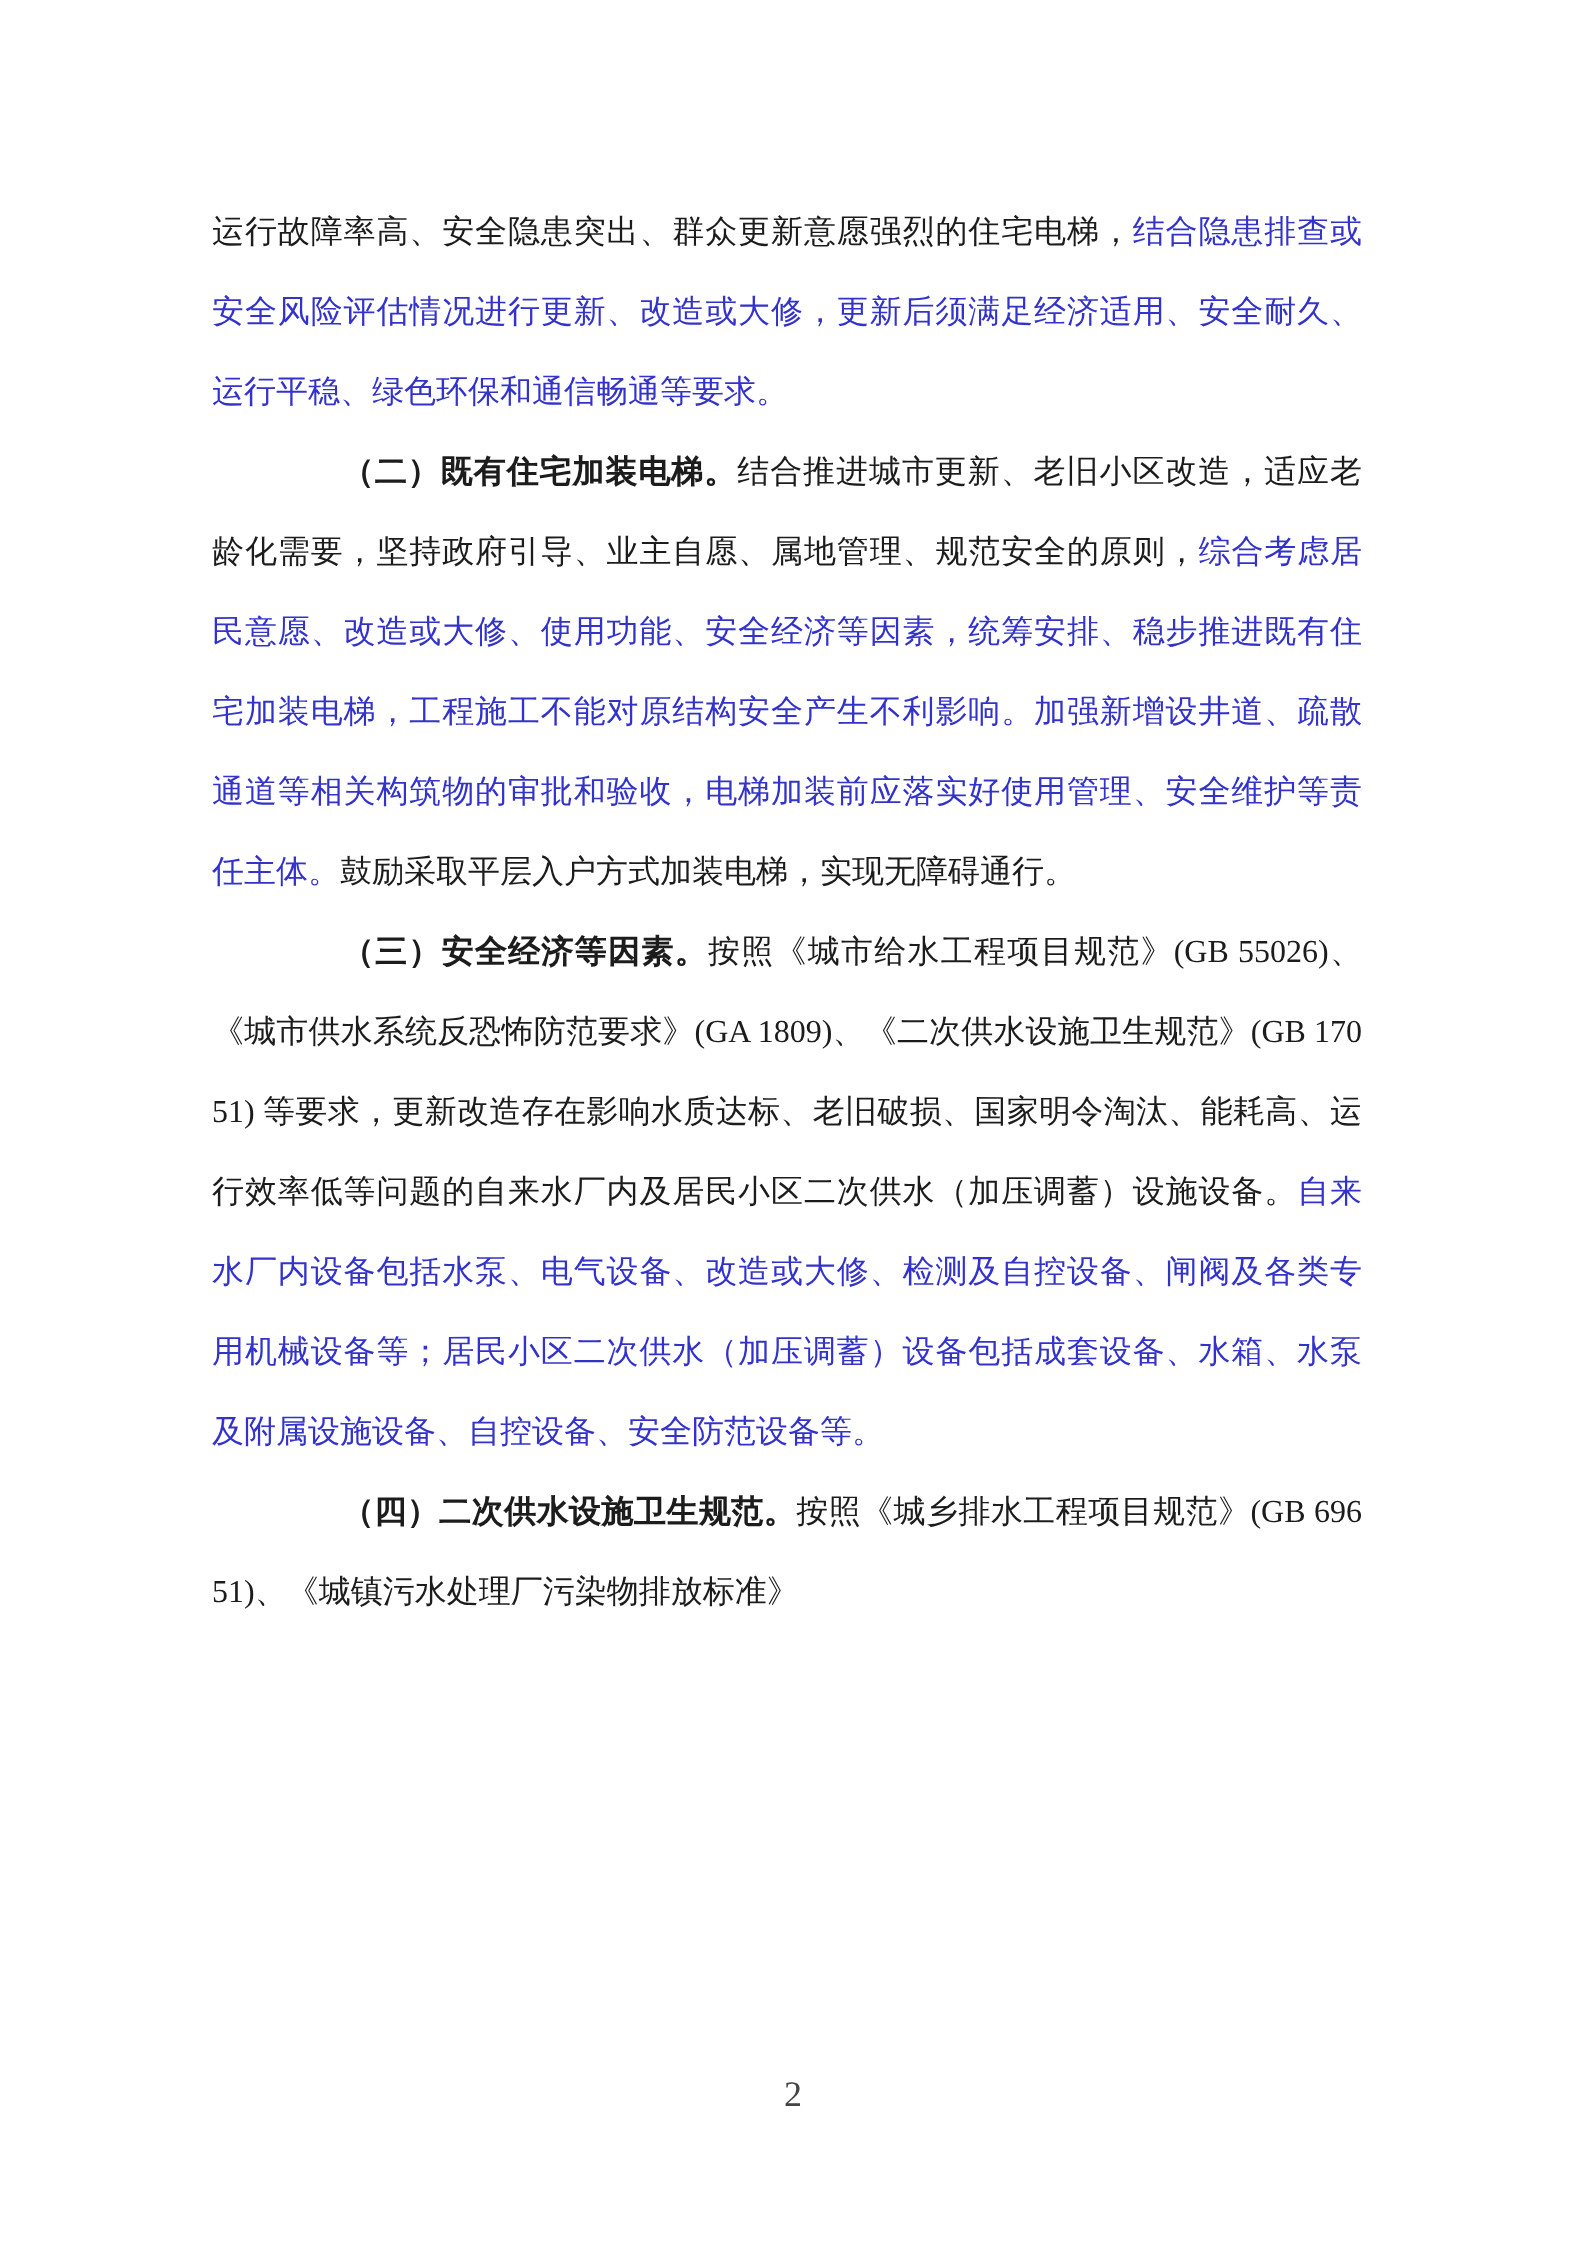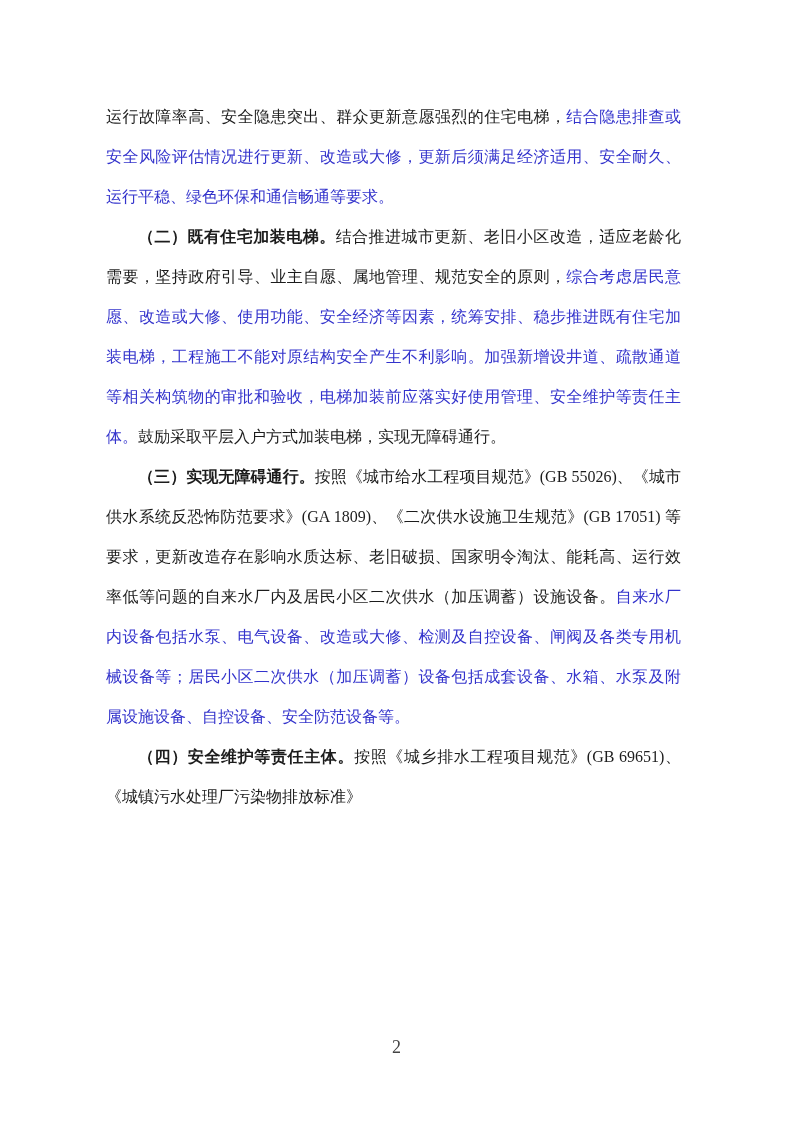--- a/index.html
+++ b/index.html
@@ -29,38 +29,38 @@
     margin: 0;
     padding: 0;
     text-align: justify;
     text-justify: inter-ideograph;
     word-break: break-all;
   }
   p.para.indent {
     text-indent: 2em;
   }
   .run.black { color: #1c1c1c; font-weight: normal; }
-  .run.black-bold { color: #1c1c1c; font-weight: bold; }
+  .run.black-bold { color: #1c1c1c; font-weight: bold; margin-left: 33px; }
   .run.blue { color: #3333cc; font-weight: normal; }
   .page-number {
     position: absolute;
     top: 1036px;
     left: 0;
     width: 100%;
     text-align: center;
     font-size: 18px;
     line-height: 22px;
     color: #444444;
     font-family: "Liberation Serif", "DejaVu Serif", serif;
   }
 </style>
 </head>
 <body>
 
 <div class="page">
   <div class="doc-body" id="doc-body">
       <p class="para"><span class="run black">运行故障率高、安全隐患突出、群众更新意愿强烈的住宅电梯，</span><span class="run blue">结合隐患排查或安全风险评估情况进行更新、改造或大修，更新后须满足经济适用、安全耐久、运行平稳、绿色环保和通信畅通等要求。</span></p>
       <p class="para indent"><span class="run black-bold">（二）既有住宅加装电梯。</span><span class="run black">结合推进城市更新、老旧小区改造，适应老龄化需要，坚持政府引导、业主自愿、属地管理、规范安全的原则，</span><span class="run blue">综合考虑居民意愿、改造或大修、使用功能、安全经济等因素，统筹安排、稳步推进既有住宅加装电梯，工程施工不能对原结构安全产生不利影响。加强新增设井道、疏散通道等相关构筑物的审批和验收，电梯加装前应落实好使用管理、安全维护等责任主体。</span><span class="run black">鼓励采取平层入户方式加装电梯，实现无障碍通行。</span></p>
-      <p class="para indent"><span class="run black-bold">（三）实现无障碍通行。</span><span class="run black">按照《城市给水工程项目规范》(GB 55026)、《城市供水系统反恐怖防范要求》(GA 1809)、《二次供水设施卫生规范》(GB 17051) 等要求，更新改造存在影响水质达标、老旧破损、国家明令淘汰、能耗高、运行效率低等问题的自来水厂内及居民小区二次供水（加压调蓄）设施设备。</span><span class="run blue">自来水厂内设备包括水泵、电气设备、改造或大修、检测及自控设备、闸阀及各类专用机械设备等；居民小区二次供水（加压调蓄）设备包括成套设备、水箱、水泵及附属设施设备、自控设备、安全防范设备等。</span></p>
-      <p class="para indent"><span class="run black-bold">（四）安全维护等责任主体。</span><span class="run black">按照《城乡排水工程项目规范》(GB 69651)、《城镇污水处理厂污染物排放标准》</span></p>
+      <p class="para indent"><span class="run black-bold">（三）安全经济等因素。</span><span class="run black">按照《城市给水工程项目规范》(GB 55026)、《城市供水系统反恐怖防范要求》(GA 1809)、《二次供水设施卫生规范》(GB 17051) 等要求，更新改造存在影响水质达标、老旧破损、国家明令淘汰、能耗高、运行效率低等问题的自来水厂内及居民小区二次供水（加压调蓄）设施设备。</span><span class="run blue">自来水厂内设备包括水泵、电气设备、改造或大修、检测及自控设备、闸阀及各类专用机械设备等；居民小区二次供水（加压调蓄）设备包括成套设备、水箱、水泵及附属设施设备、自控设备、安全防范设备等。</span></p>
+      <p class="para indent"><span class="run black-bold">（四）二次供水设施卫生规范。</span><span class="run black">按照《城乡排水工程项目规范》(GB 69651)、《城镇污水处理厂污染物排放标准》</span></p>
     </div>
   <div class="page-number">2</div>
 </div>
 
 </body></html>

